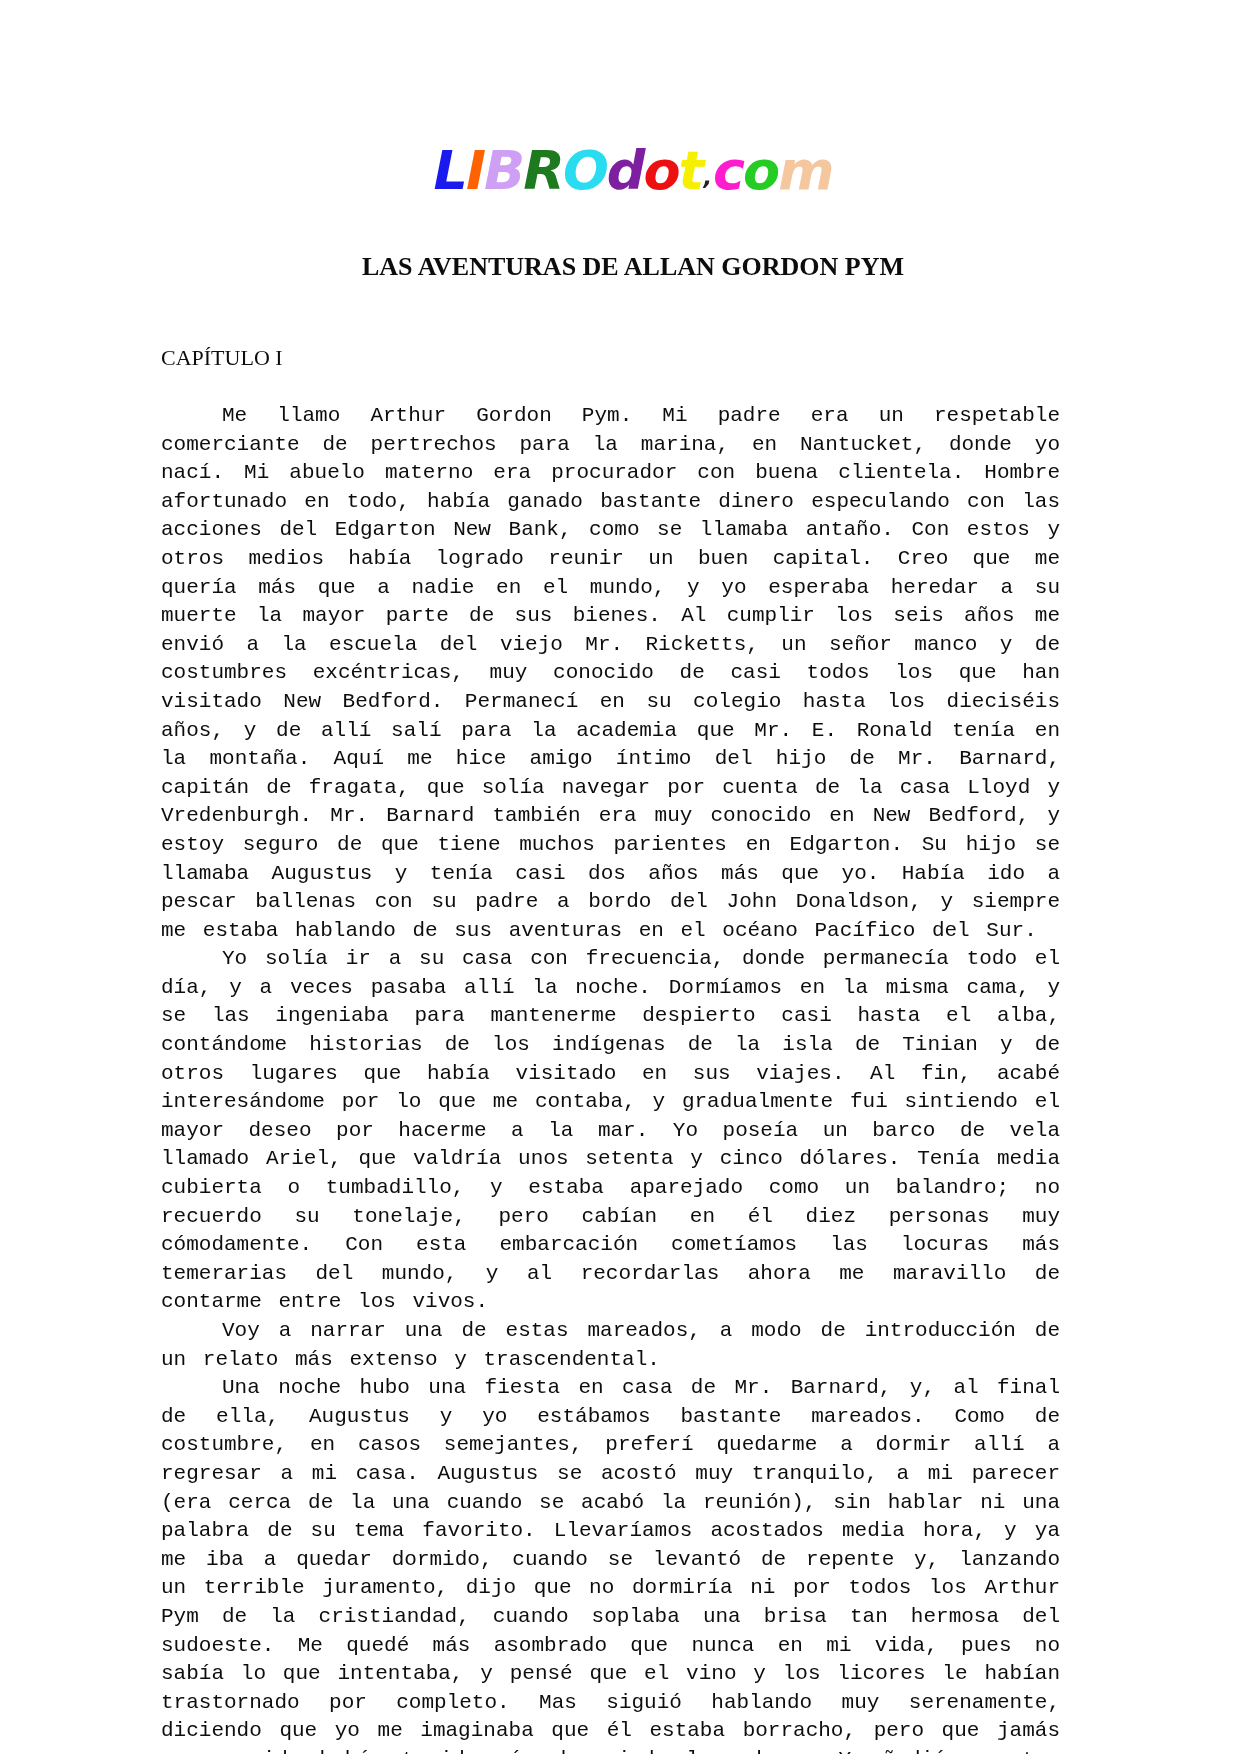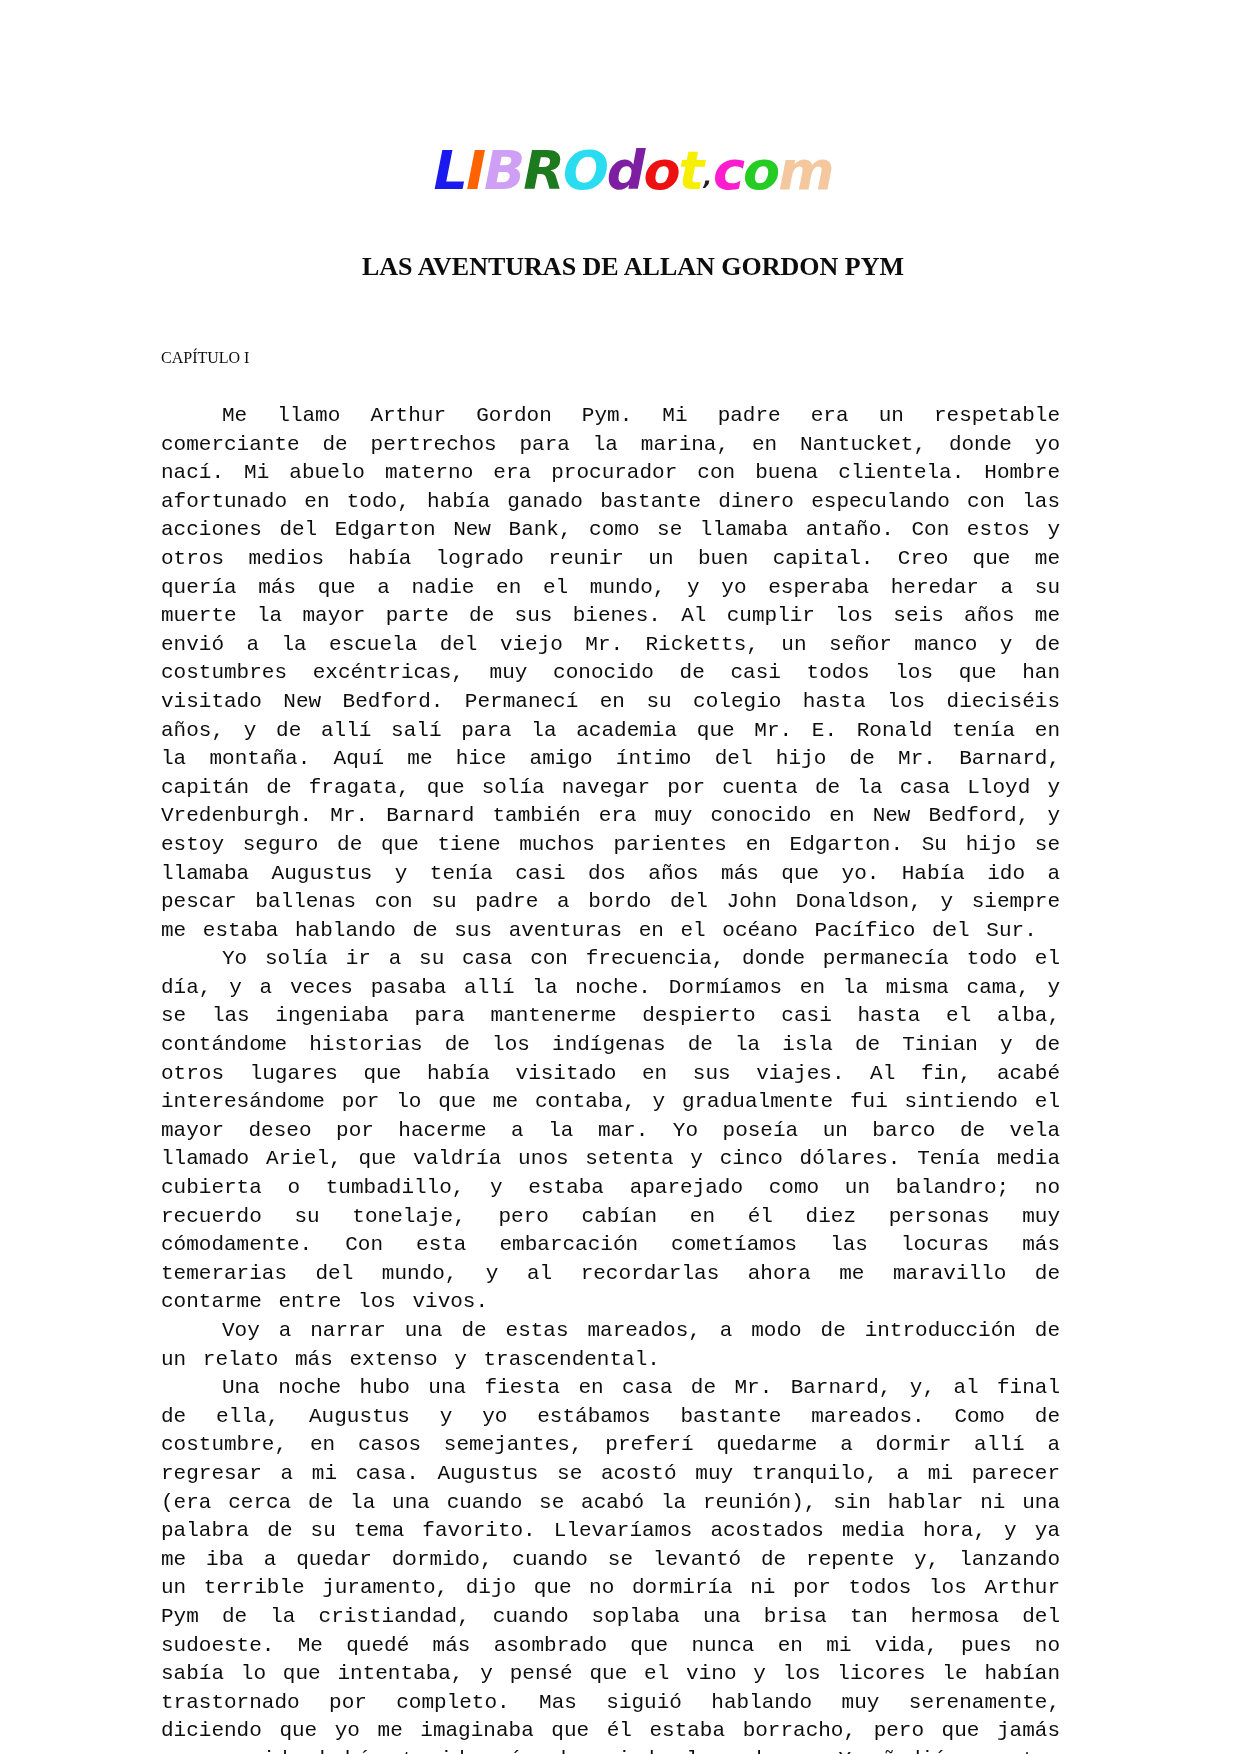--- a/index.html
+++ b/index.html
@@ -41,21 +41,21 @@
     width: 100%;
     text-align: center;
     font-weight: bold;
     font-size: 26px;
     line-height: 31px;
   }
   .chapter {
     position: absolute;
     top: 344px;
     left: 161px;
-    font-size: 16px;
+    font-size: 22px;
     line-height: 28px;
   }
   .body-text {
     position: absolute;
     top: 402px;
     left: 161px;
     width: 899px;
     font-size: 21px;
     line-height: 28.6px;
     text-align: justify;

